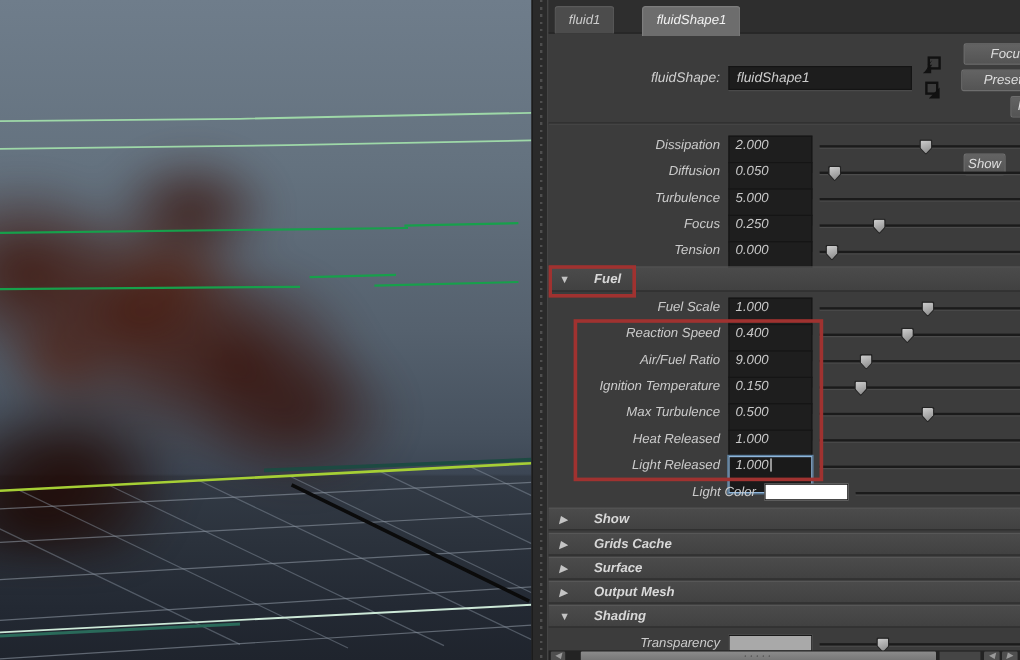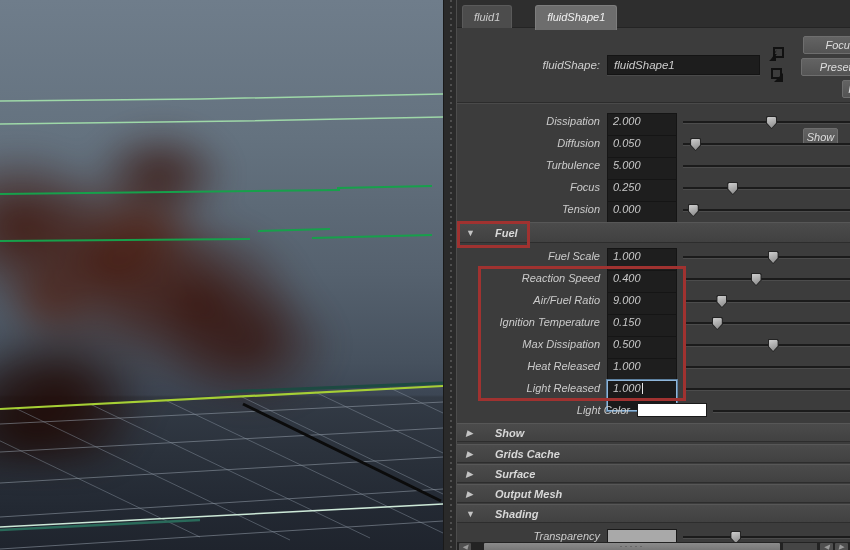--- a/index.html
+++ b/index.html
@@ -259,21 +259,21 @@
           <div class="rlabel">Ignition Temperature</div>
           <div class="field">0.150</div>
           <div class="track">
             <div class="handle" style="left: 28.8px;">
               <div class="outer"></div>
               <div class="inner"></div>
             </div>
           </div>
         </div>
         <div class="row" style="top: 334px;">
-          <div class="rlabel">Max Dissipation</div>
+          <div class="rlabel">Max Turbulence</div>
           <div class="field">0.500</div>
           <div class="track">
             <div class="handle" style="left: 84.6px;">
               <div class="outer"></div>
               <div class="inner"></div>
             </div>
           </div>
         </div>
         <div class="row" style="top: 356px;">
           <div class="rlabel">Heat Released</div>

